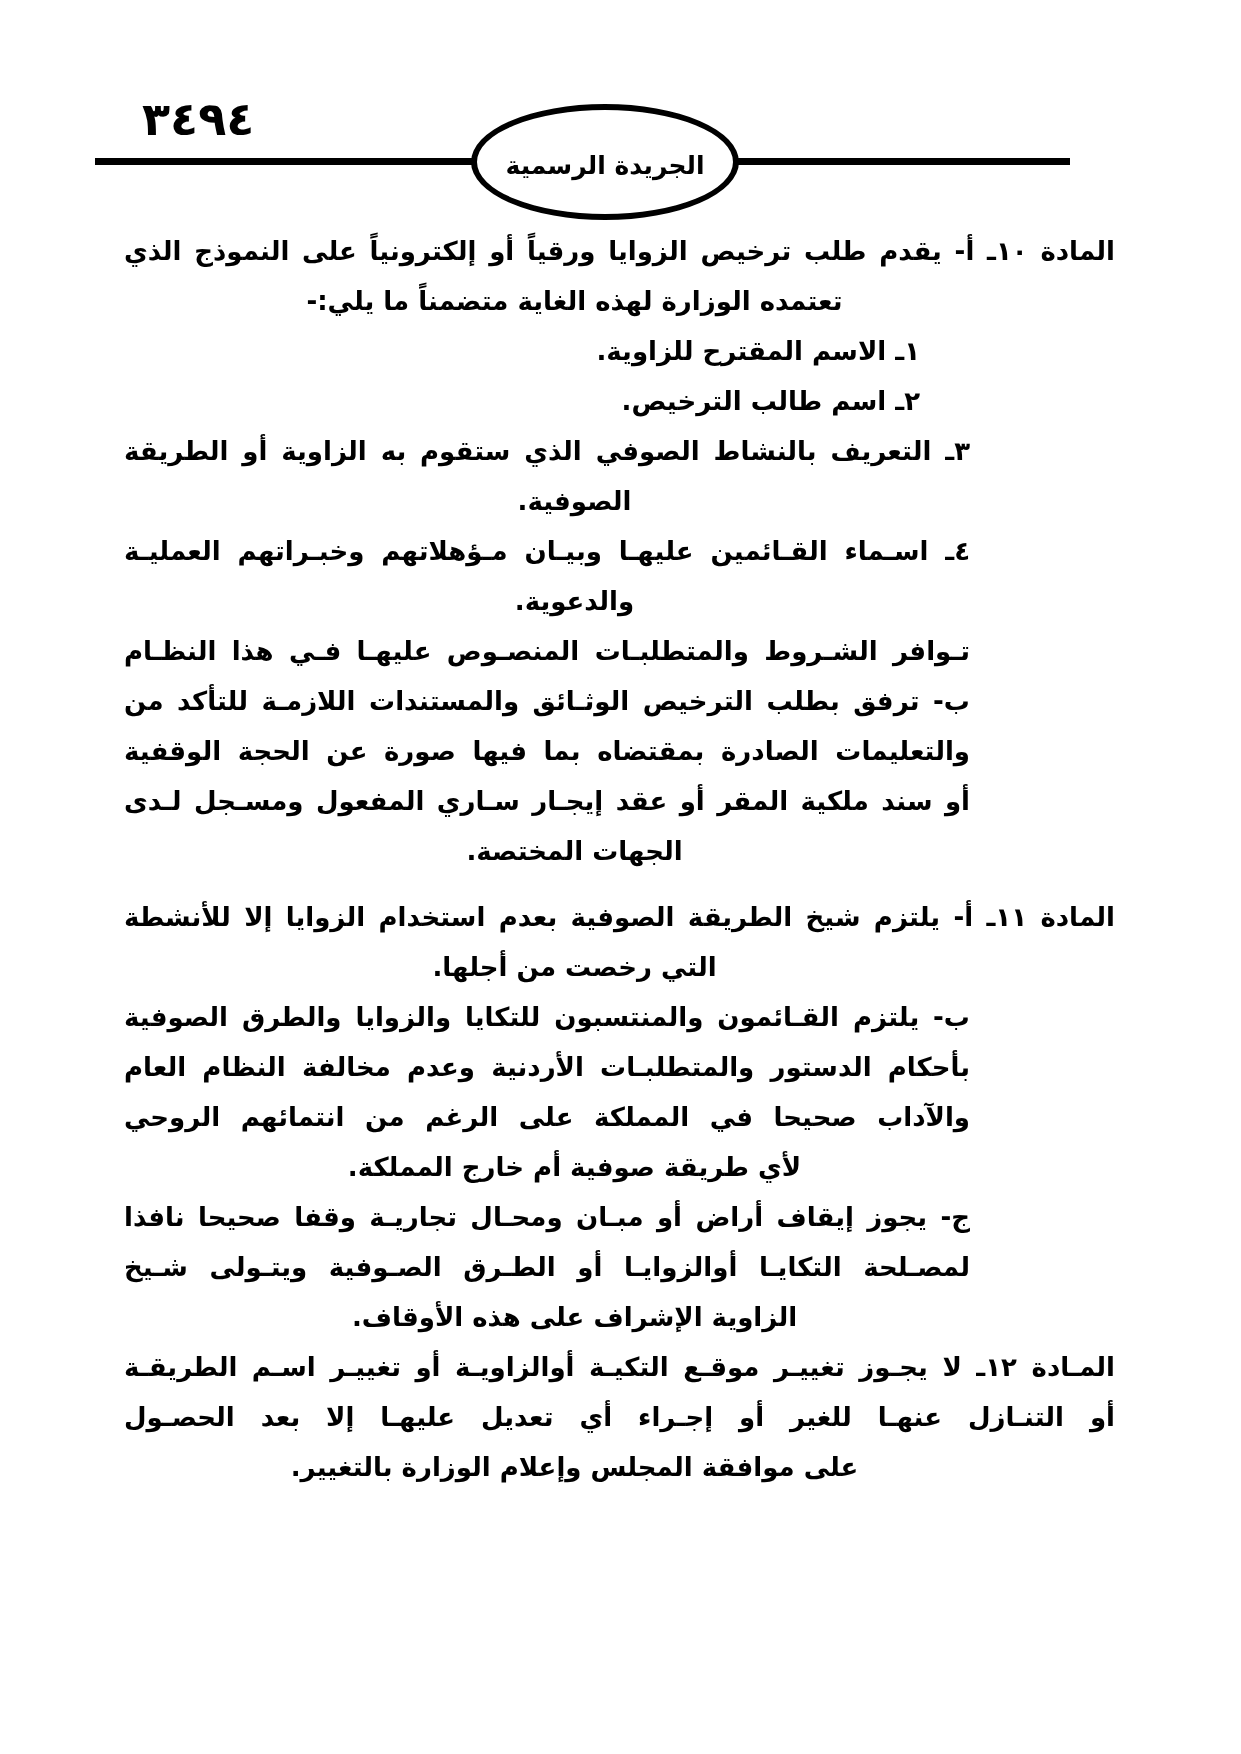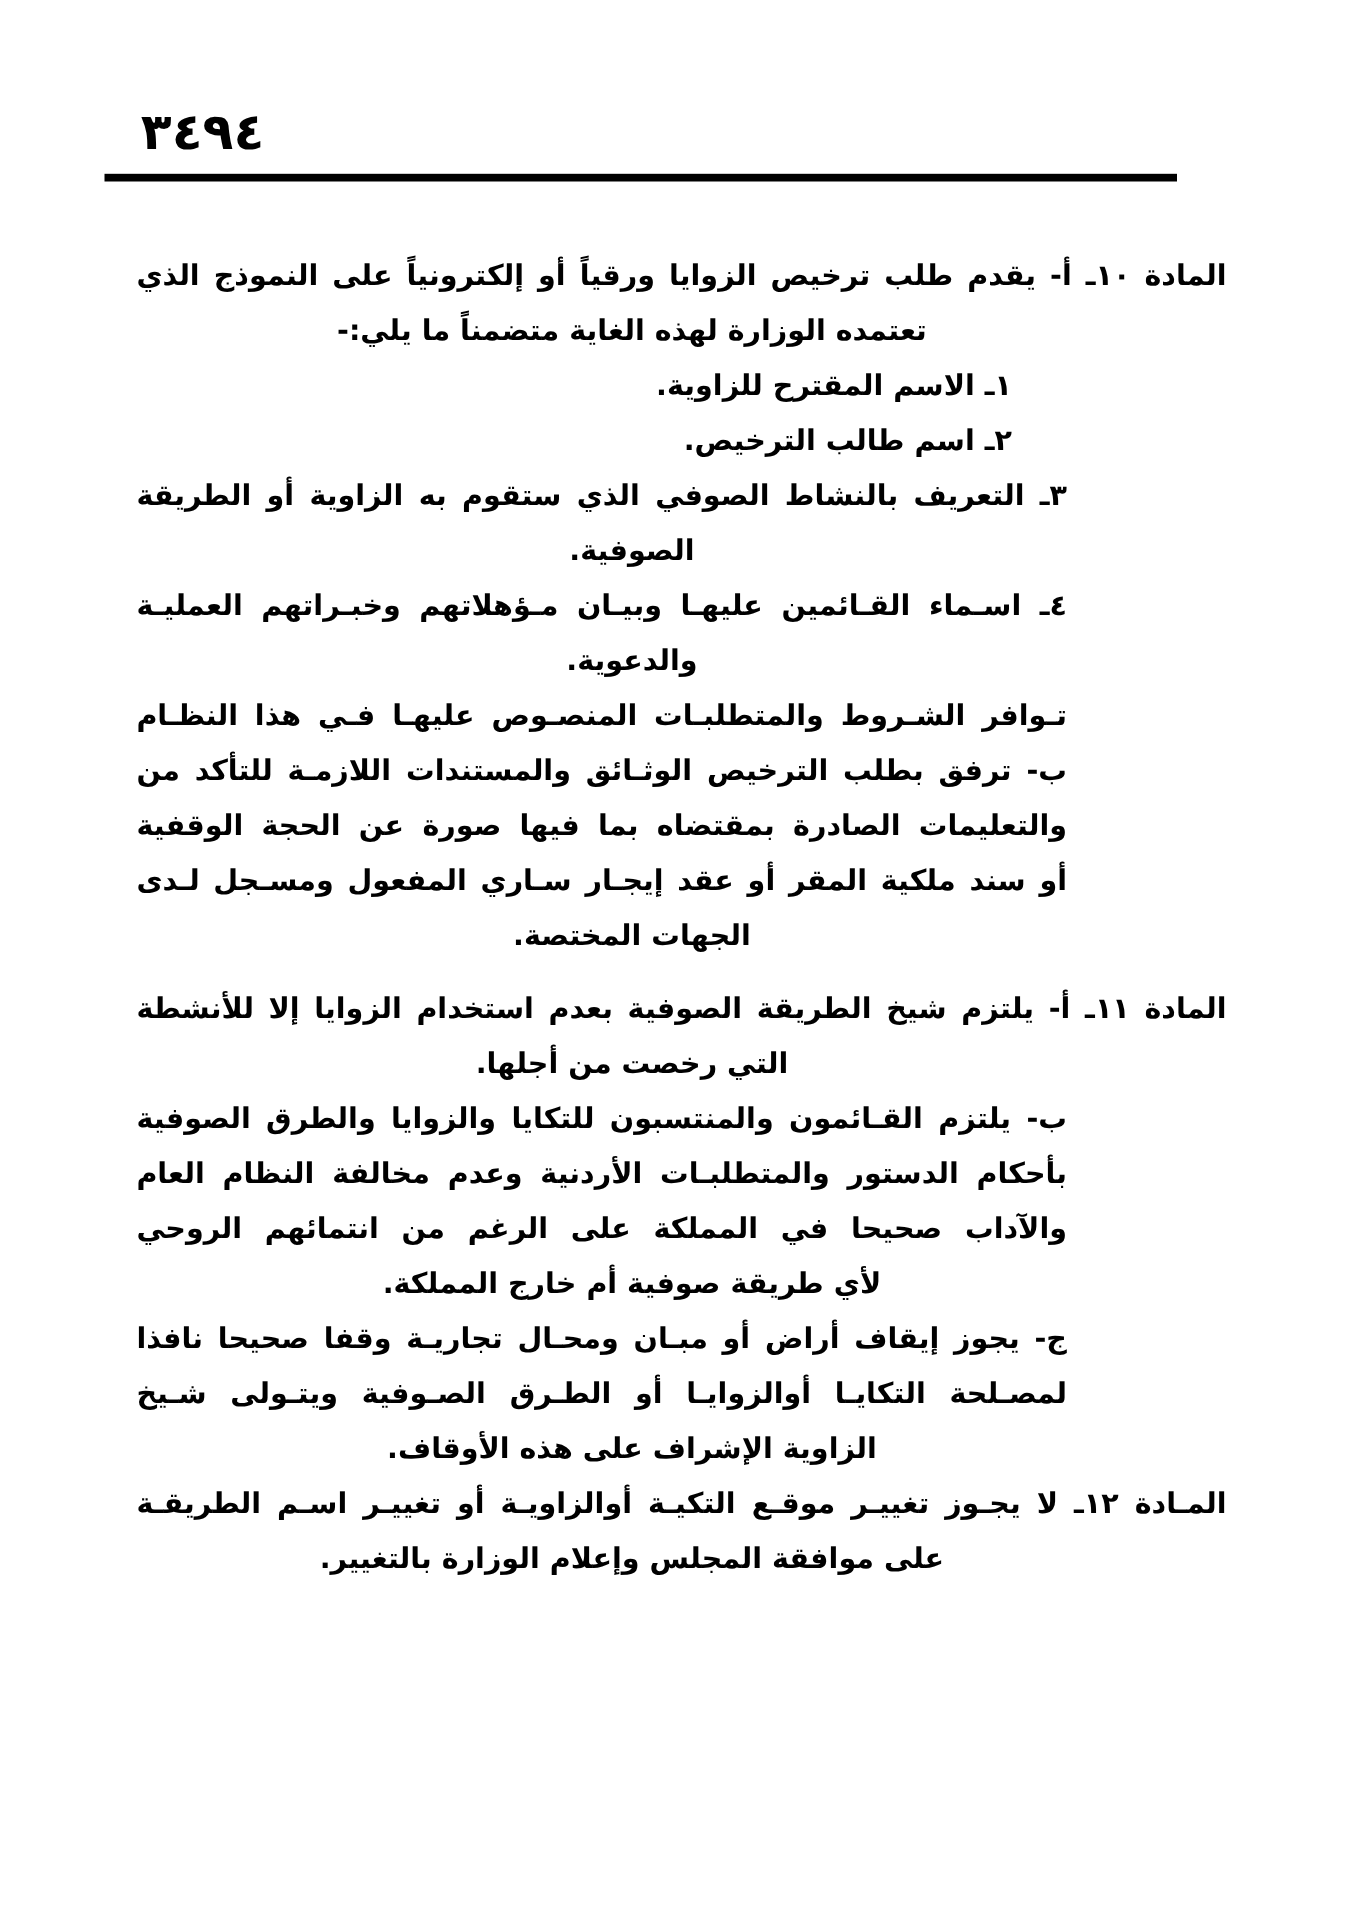--- a/index.html
+++ b/index.html
@@ -8,21 +8,21 @@
     width:1241px; height:1754px;
     background:#ffffff;
     overflow:hidden;
     font-family:"DejaVu Sans", sans-serif;
     color:#000;
     direction:rtl;
   }
   
   .page-number {
     position:absolute;
-    left:128px; top:92px;
+    left:142px; top:92px;
     font-size:46px; font-weight:bold;
     letter-spacing:2px;
     direction:ltr;
   }
   .header-rule {
     position:absolute;
     left:95px; top:158px;
     width:975px; height:7px;
     background:#000;
   }
@@ -63,20 +63,23 @@
 </style>
 </head>
 <body>
 
 <div class="page">
 
   <div class="page-number">٣٤٩٤</div>
 
   <div class="header-rule"></div>
 
+  <div class="gazette-oval">
+    <span class="gazette-title">الجريدة الرسمية</span>
+  </div>
 
   <div class="body-text">
     <div class="ln fj">المادة ١٠ـ أ- يقدم طلب ترخيص الزوايا ورقياً أو إلكترونياً على النموذج الذي</div>
     <div class="ln cn">تعتمده الوزارة لهذه الغاية متضمناً ما يلي:-</div>
     <div class="ln it">١ـ الاسم المقترح للزاوية.</div>
     <div class="ln it">٢ـ اسم طالب الترخيص.</div>
     <div class="ln sj">٣ـ التعريف بالنشاط الصوفي الذي ستقوم به الزاوية أو الطريقة</div>
     <div class="ln cn">الصوفية.</div>
     <div class="ln sj">٤ـ اسـماء القـائمين عليهـا وبيـان مـؤهلاتهم وخبـراتهم العمليـة</div>
     <div class="ln cn">والدعوية.</div>
@@ -88,16 +91,17 @@
     <div class="ln fj gap">المادة ١١ـ أ- يلتزم شيخ الطريقة الصوفية بعدم استخدام الزوايا إلا للأنشطة</div>
     <div class="ln cn">التي رخصت من أجلها.</div>
     <div class="ln sj">ب- يلتزم القـائمون والمنتسبون للتكايا والزوايا والطرق الصوفية</div>
     <div class="ln sj">بأحكام الدستور والمتطلبـات الأردنية وعدم مخالفة النظام العام</div>
     <div class="ln sj">والآداب صحيحا في المملكة على الرغم من انتمائهم الروحي</div>
     <div class="ln cn">لأي طريقة صوفية أم خارج المملكة.</div>
     <div class="ln sj">ج- يجوز إيقاف أراض أو مبـان ومحـال تجاريـة وقفا صحيحا نافذا</div>
     <div class="ln sj">لمصـلحة التكايـا أوالزوايـا أو الطـرق الصـوفية ويتـولى شـيخ</div>
     <div class="ln cn">الزاوية الإشراف على هذه الأوقاف.</div>
     <div class="ln fj">المـادة ١٢ـ لا يجـوز تغييـر موقـع التكيـة أوالزاويـة أو تغييـر اسـم الطريقـة</div>
+    <div class="ln fj">أو التنـازل عنهـا للغير أو إجـراء أي تعديل عليهـا إلا بعد الحصـول</div>
     <div class="ln cn">على موافقة المجلس وإعلام الوزارة بالتغيير.</div>
   </div>
 
 </div>
 
 </body></html>

